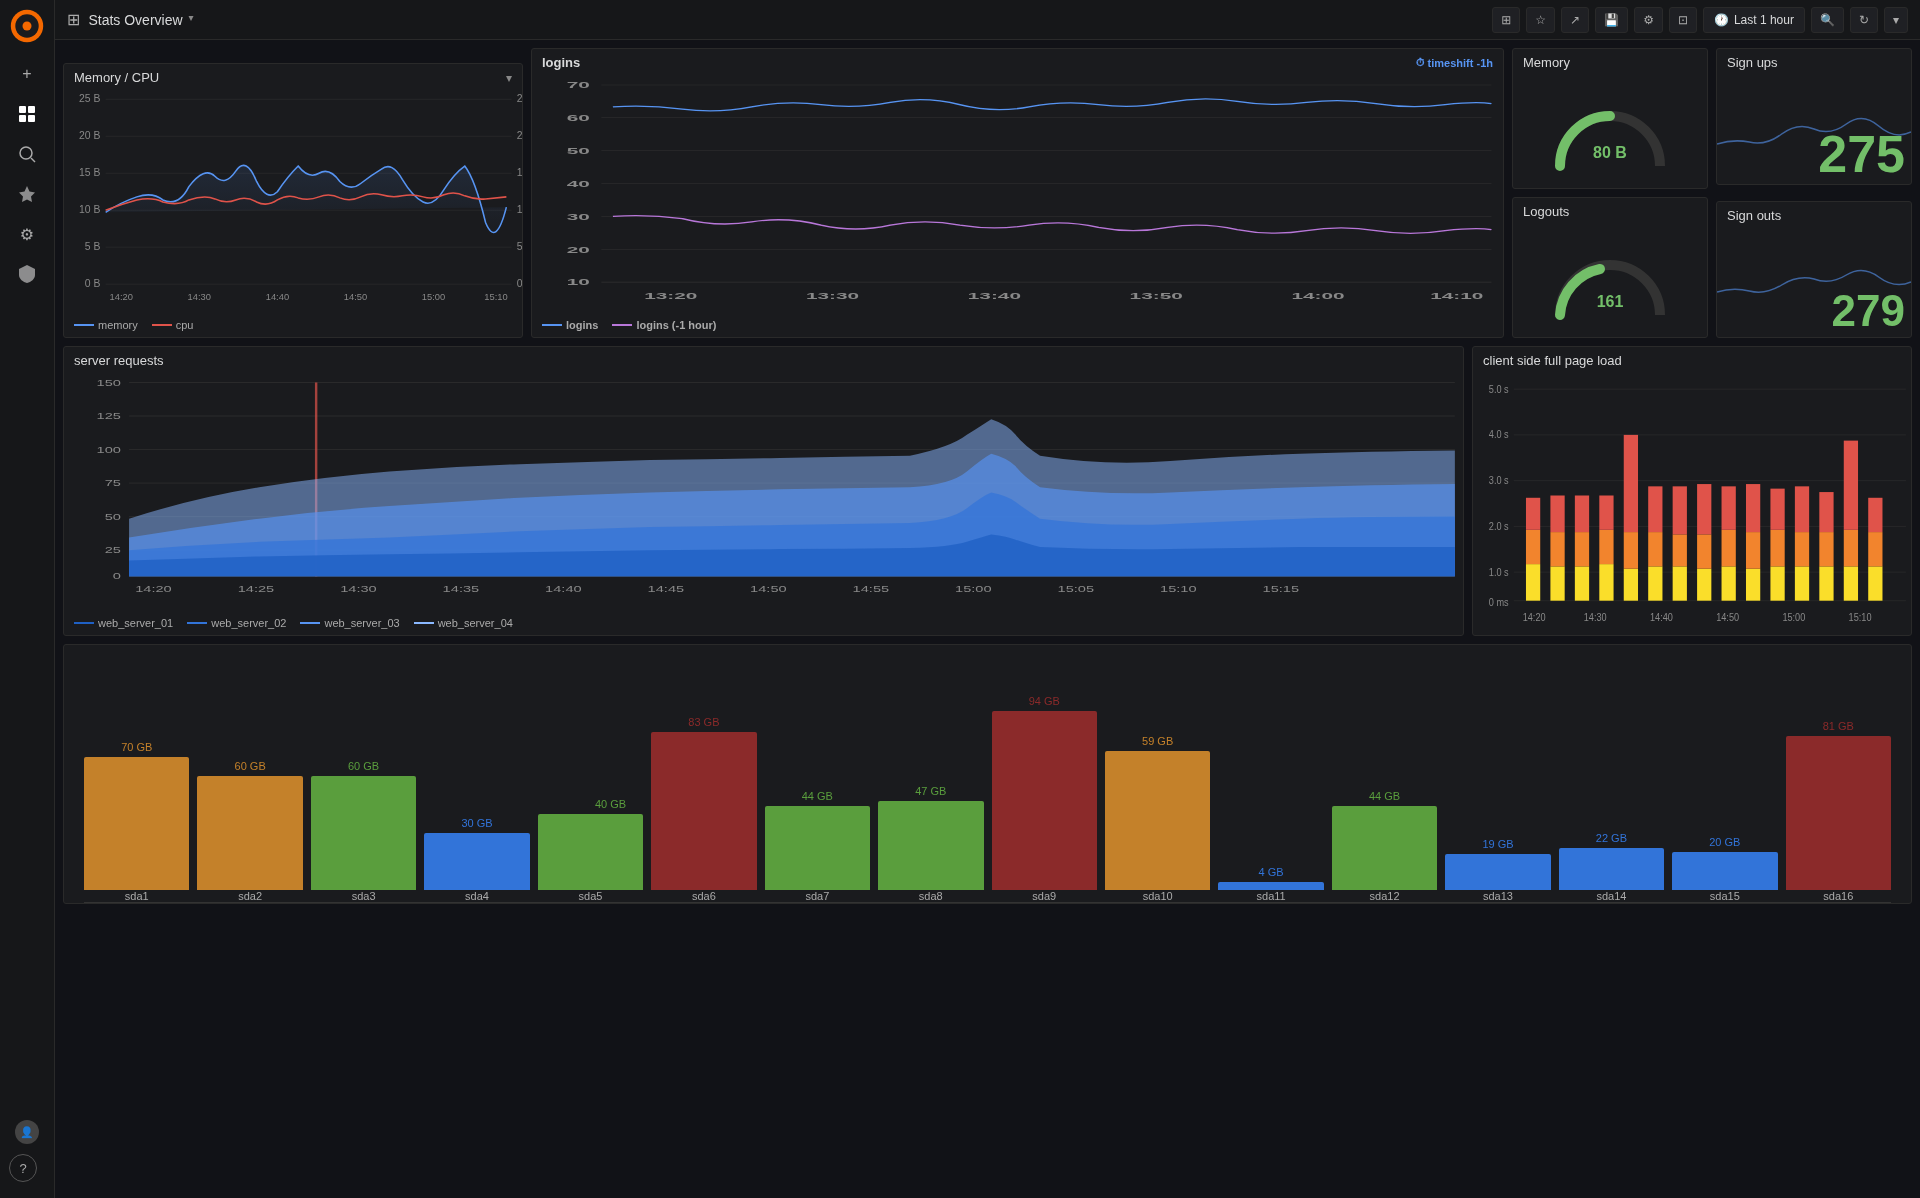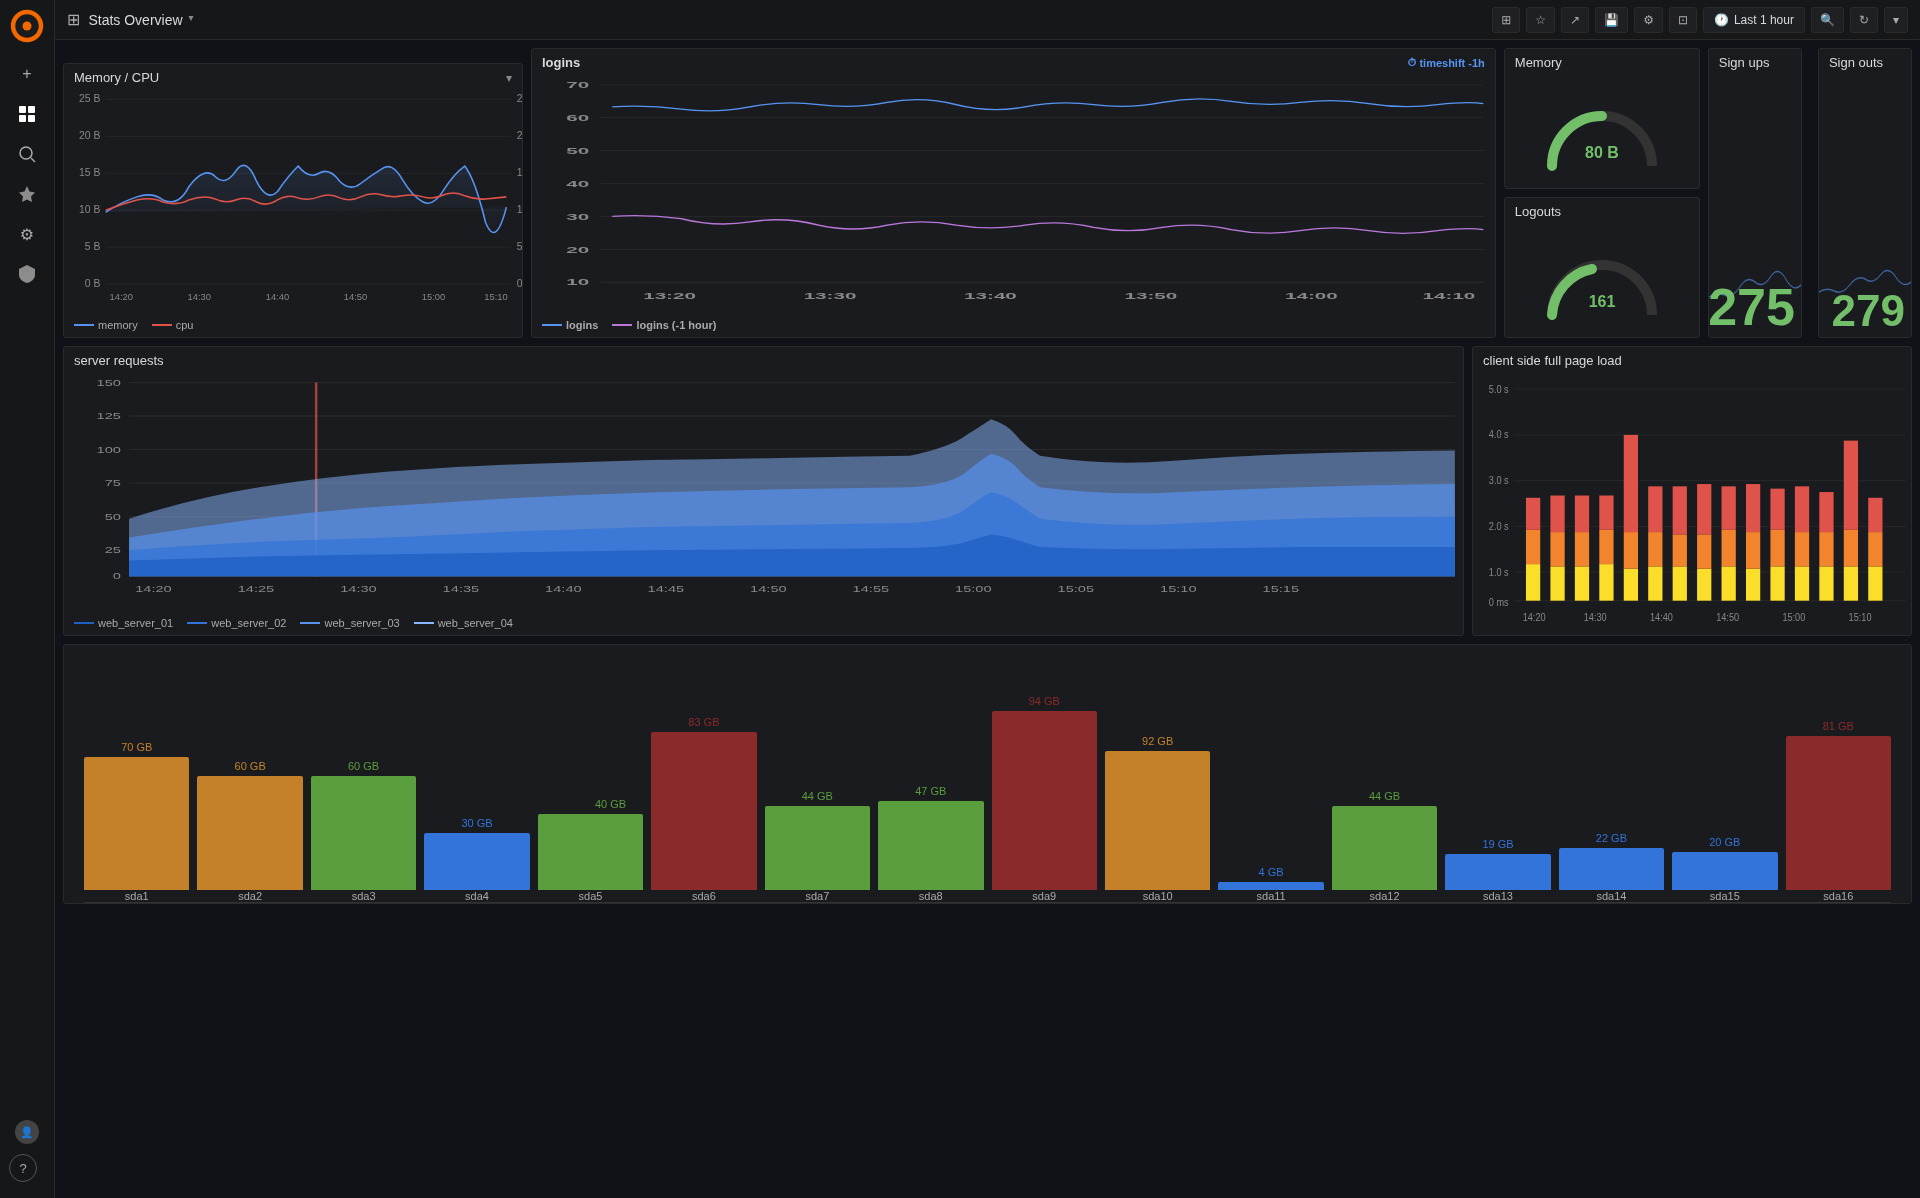--- a/index.html
+++ b/index.html
@@ -153,20 +153,21 @@
       flex: 0 0 196px;
     }
     .gauge-panel {
       flex: 1;
       display: flex;
       flex-direction: column;
     }
     
     .stat-col {
       display: flex;
+      flex-direction: column;
       gap: 16px;
       flex: 0 0 196px;
     }
     .stat-panel {
       flex: 1;
       display: flex;
       flex-direction: column;
     }
     
     .row2 {
@@ -728,21 +729,21 @@
             <div class="disk-bar-value" style="color: rgb(90, 158, 61);">47 GB</div>
             <div class="disk-bar" style="height: 89px; background-color: rgb(90, 158, 61); width: 100%;"></div>
             <div class="disk-bar-label">sda8</div>
           </div>
           <div class="disk-bar-group">
             <div class="disk-bar-value" style="color: rgb(139, 42, 42);">94 GB</div>
             <div class="disk-bar" style="height: 179px; background-color: rgb(139, 42, 42); width: 100%;"></div>
             <div class="disk-bar-label">sda9</div>
           </div>
           <div class="disk-bar-group">
-            <div class="disk-bar-value" style="color: rgb(196, 129, 42);">92 GB</div>
+            <div class="disk-bar-value" style="color: rgb(196, 129, 42);">59 GB</div>
             <div class="disk-bar" style="height: 139px; background-color: rgb(196, 129, 42); width: 100%;"></div>
             <div class="disk-bar-label">sda10</div>
           </div>
           <div class="disk-bar-group">
             <div class="disk-bar-value" style="color: rgb(50, 116, 217);">4 GB</div>
             <div class="disk-bar" style="height: 8px; background-color: rgb(50, 116, 217); width: 100%;"></div>
             <div class="disk-bar-label">sda11</div>
           </div>
           <div class="disk-bar-group">
             <div class="disk-bar-value" style="color: rgb(90, 158, 61);">44 GB</div>

